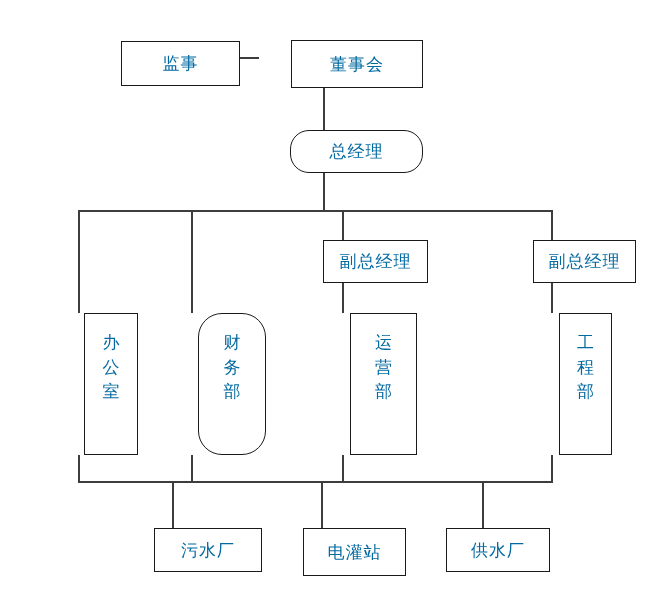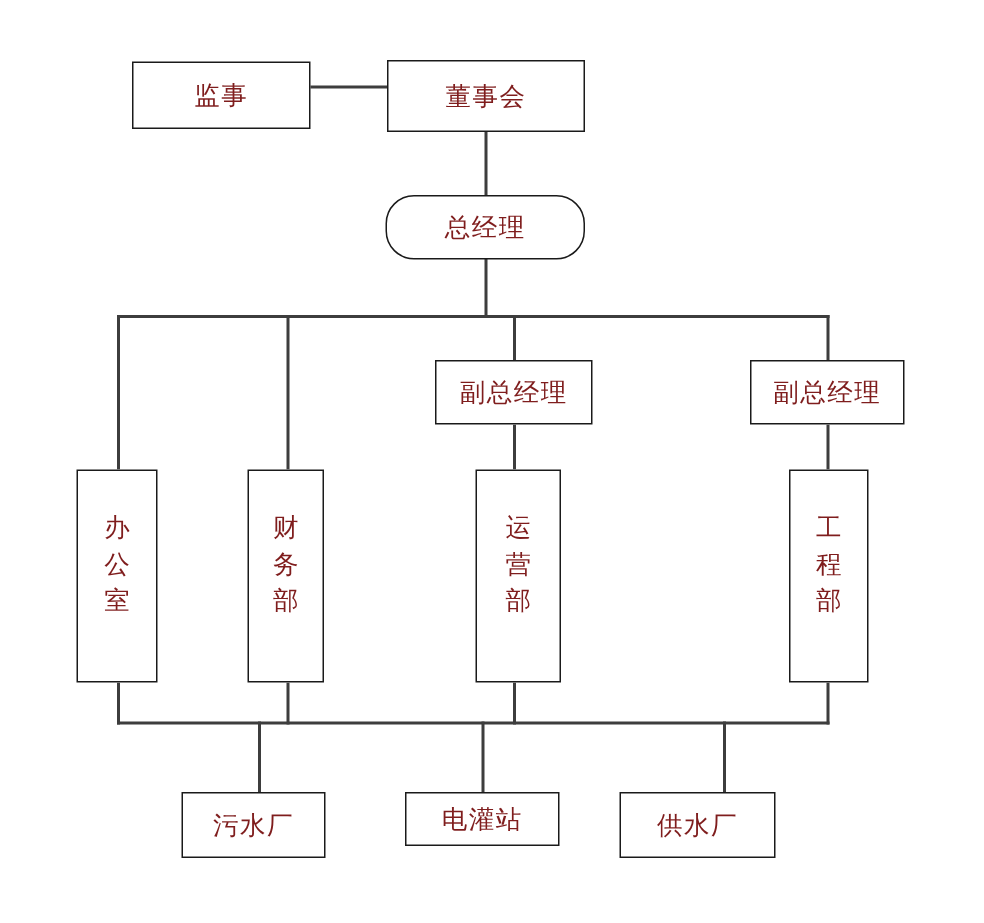--- a/index.html
+++ b/index.html
@@ -16,31 +16,32 @@
     overflow: hidden;
   }
   .node {
     position: absolute;
     box-sizing: border-box;
     border: 1.6px solid #1a1a1a;
     background: #ffffff;
     display: flex;
     align-items: center;
     justify-content: center;
-    color: #7f1d1d;
+    color: #0369a1;
     font-size: 17px;
     letter-spacing: 1px;
     z-index: 3;
     white-space: nowrap;
+    margin-left: 33px;
   }
   
   .node.vert {
     align-items: flex-start;
     justify-content: center;
-    padding-top: 26px;
+    padding-top: 16px;
     font-size: 17px;
     letter-spacing: 0;
     line-height: 1.45;
     white-space: normal;
     word-break: break-all;
     text-align: center;
   }
   .node.vert > span {
     display: block;
     width: 1.15em;
@@ -103,37 +104,37 @@
   </div>
 
   <div class="node" style="left:500px; top:240px; width:103px; height:43px;">
     <span>副总经理</span>
   </div>
 
   <div class="node vert" style="left:51px; top:313px; width:54px; height:142px;">
     <span><span>办</span><span>公</span><span>室</span></span>
   </div>
 
-  <div class="node vert" style="left:165px; top:313px; width:51px; height:142px;">
+  <div class="node vert" style="left:165px; top:313px; width:68px; height:142px;border-radius:24px;">
     <span><span>财</span><span>务</span><span>部</span></span>
   </div>
 
-  <div class="node vert" style="left:317px; top:313px; width:57px; height:142px;">
+  <div class="node vert" style="left:317px; top:313px; width:67px; height:142px;">
     <span><span>运</span><span>营</span><span>部</span></span>
   </div>
 
   <div class="node vert" style="left:526px; top:313px; width:53px; height:142px;justify-content:center;">
     <span><span>工</span><span>程</span><span>部</span></span>
   </div>
 
-  <div class="node" style="left:121px; top:528px; width:96px; height:44px;">
+  <div class="node" style="left:121px; top:528px; width:108px; height:44px;">
     <span>污水厂</span>
   </div>
 
-  <div class="node" style="left:270px; top:528px; width:103px; height:36px;">
+  <div class="node" style="left:270px; top:528px; width:103px; height:48px;">
     <span>电灌站</span>
   </div>
 
   <div class="node" style="left:413px; top:528px; width:104px; height:44px;">
     <span>供水厂</span>
   </div>
 
 </div>
 
 </body></html>

